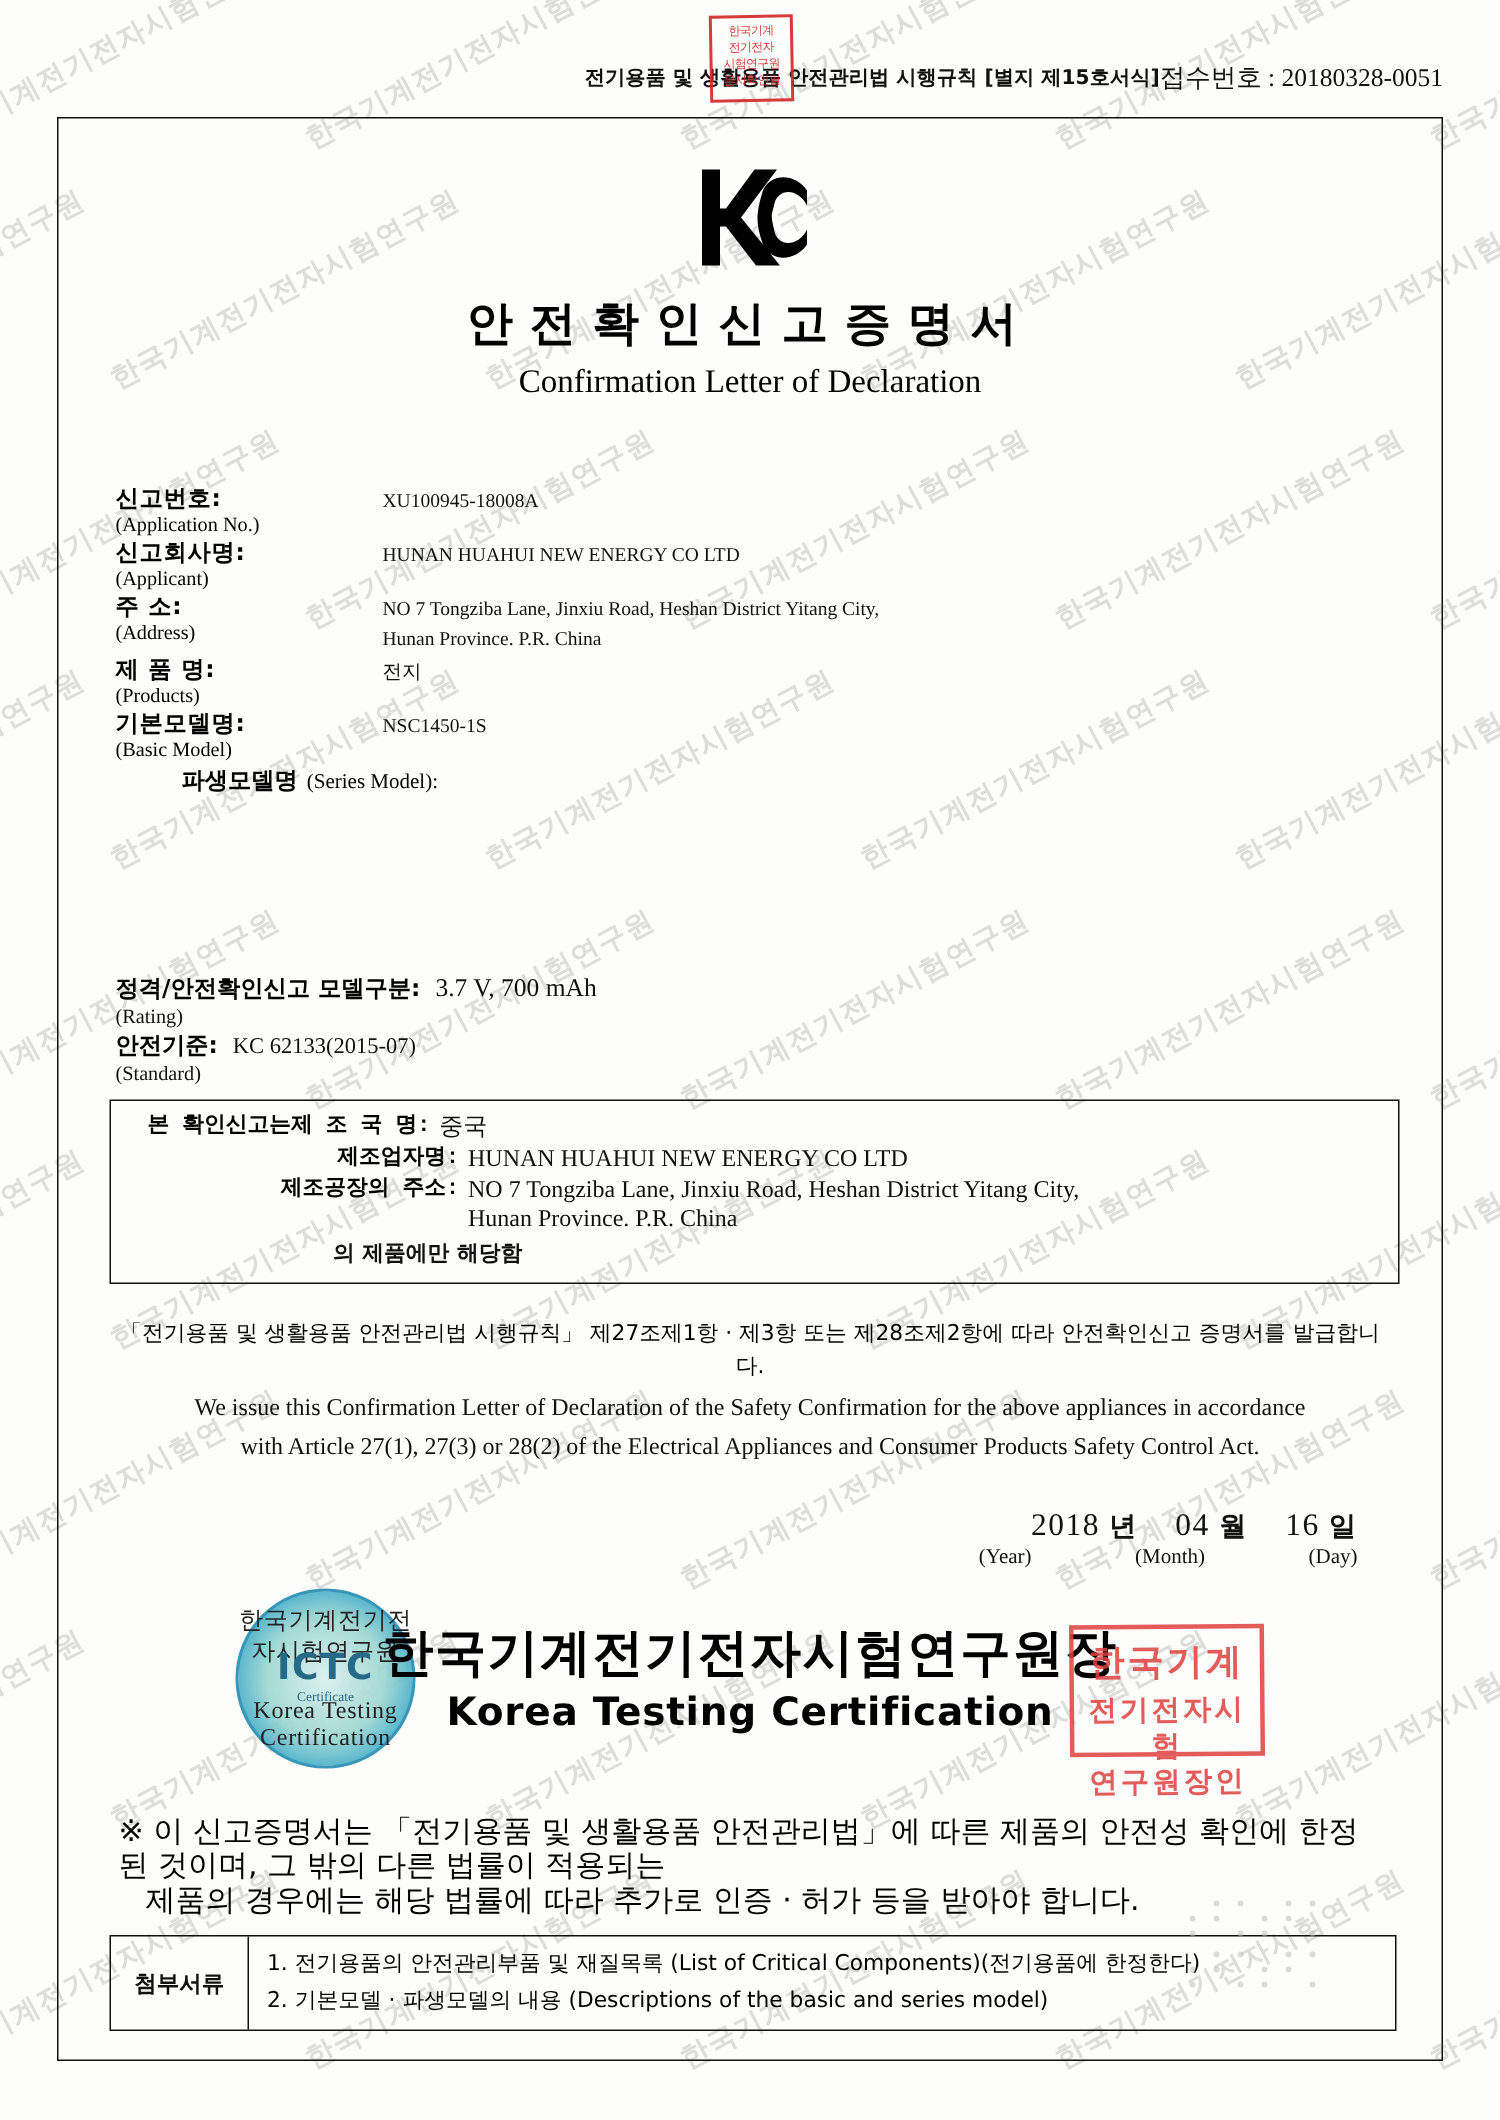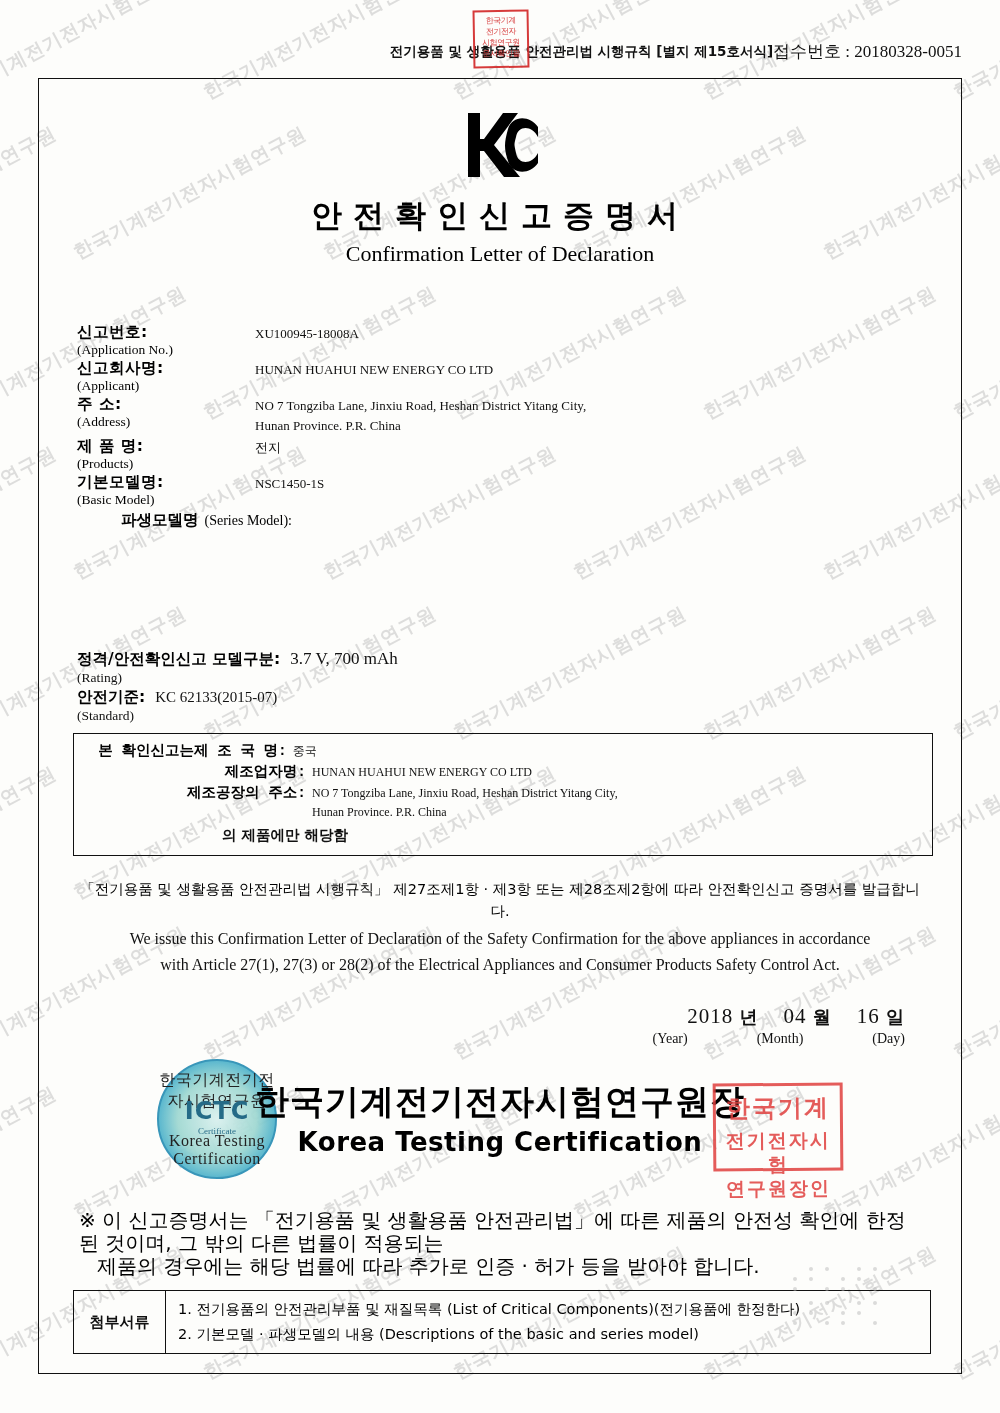--- a/index.html
+++ b/index.html
@@ -190,21 +190,21 @@
   .mfr-lbl {
     font-family:Liberation Mono, monospace;
     font-weight:bold;
     font-size:14.5px;
     color:#000;
     text-align:right;
     flex:none;
     line-height:19px;
   }
   .mfr-val {
-    font-size:12px;
+    font-size:16px;
     line-height:19px;
     margin-left:6px;
   }
   .mfr-val .l2 { display:block; }
   .mfr-tail {
     font-family:"DejaVu Sans", sans-serif;
     font-weight:bold;
     font-size:14.5px;
     margin-left:138px;
     margin-top:4px;

